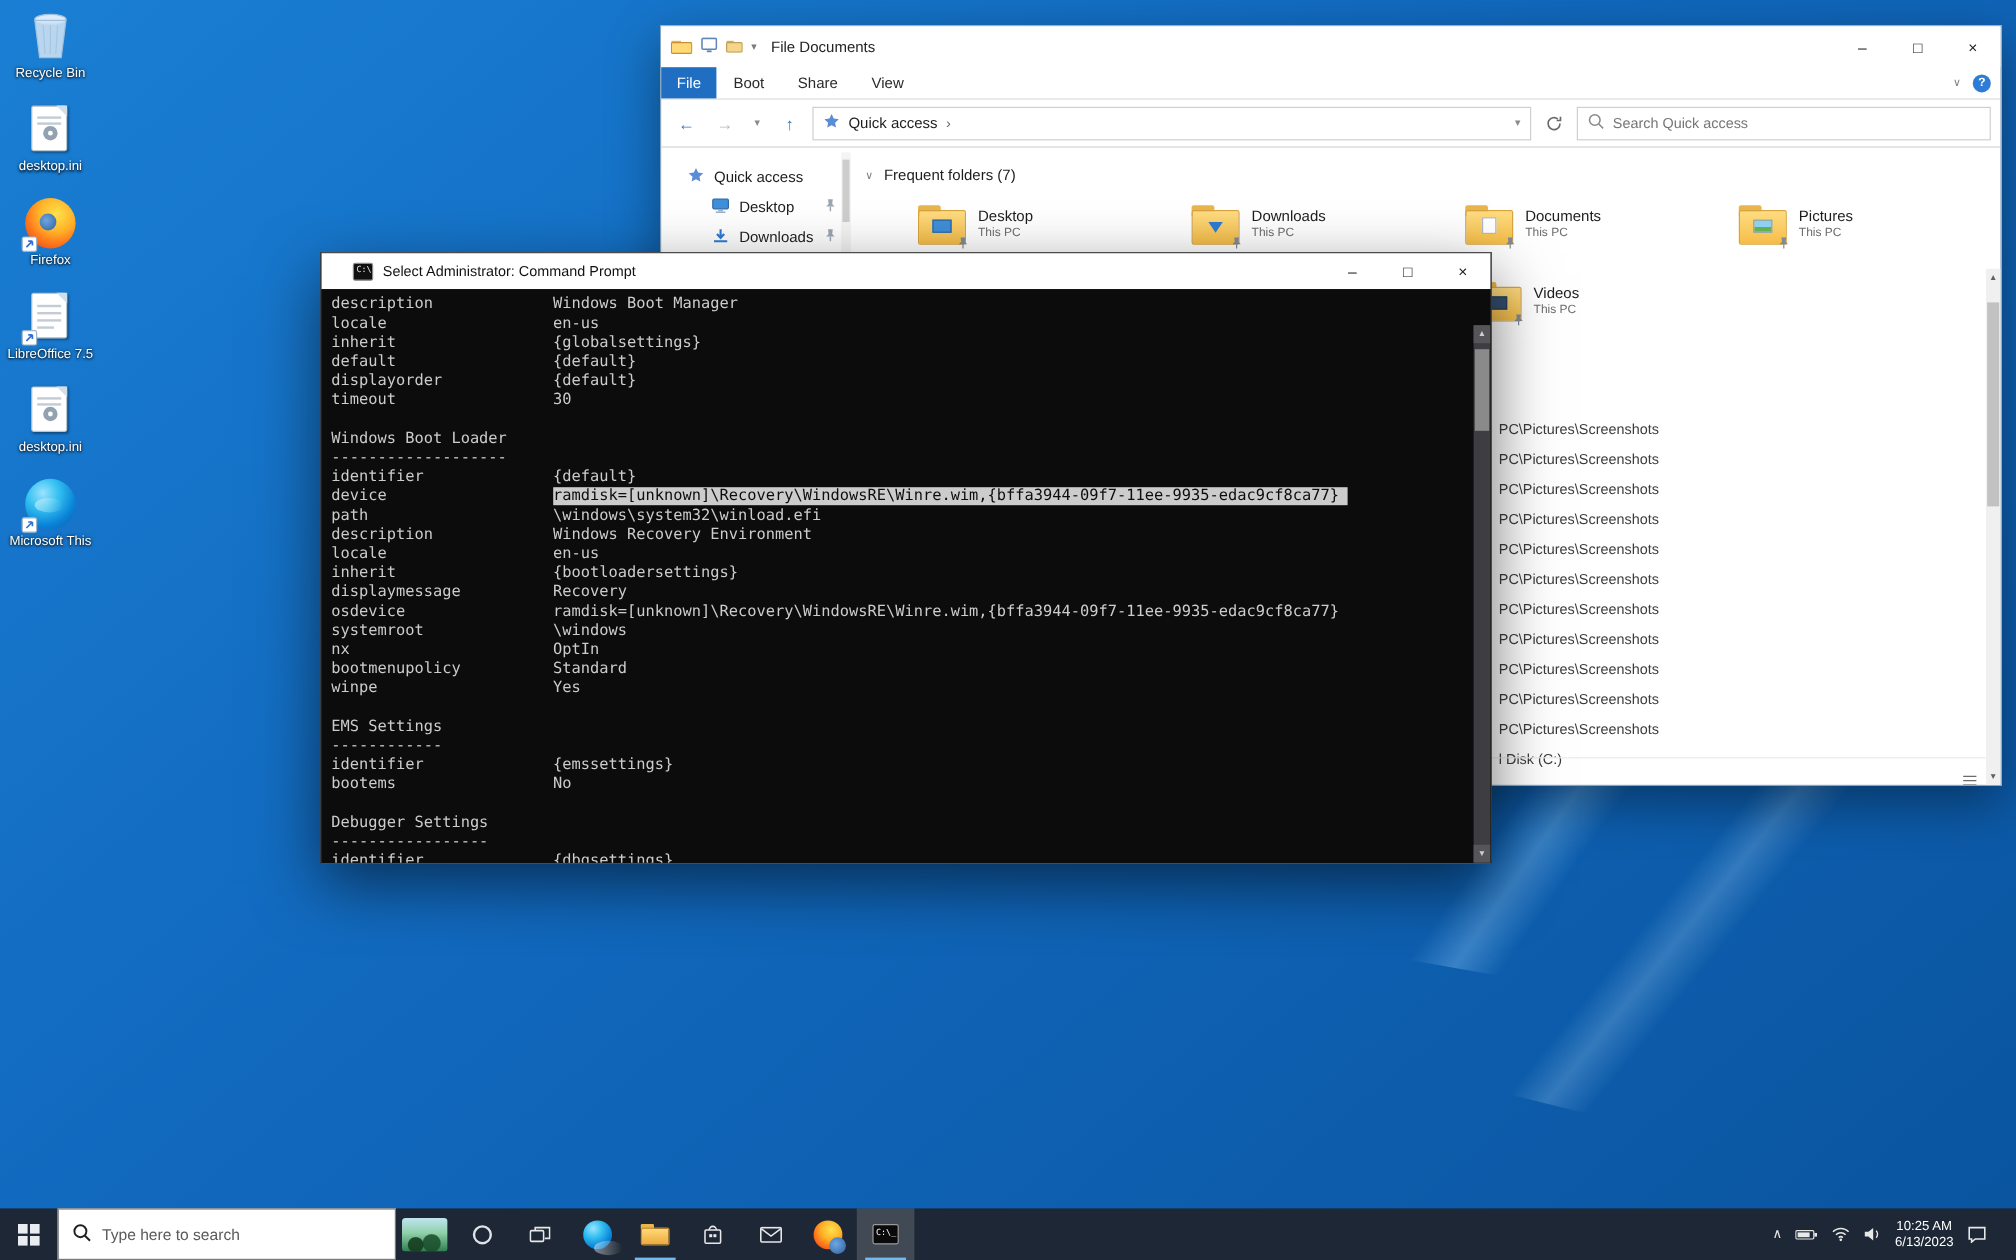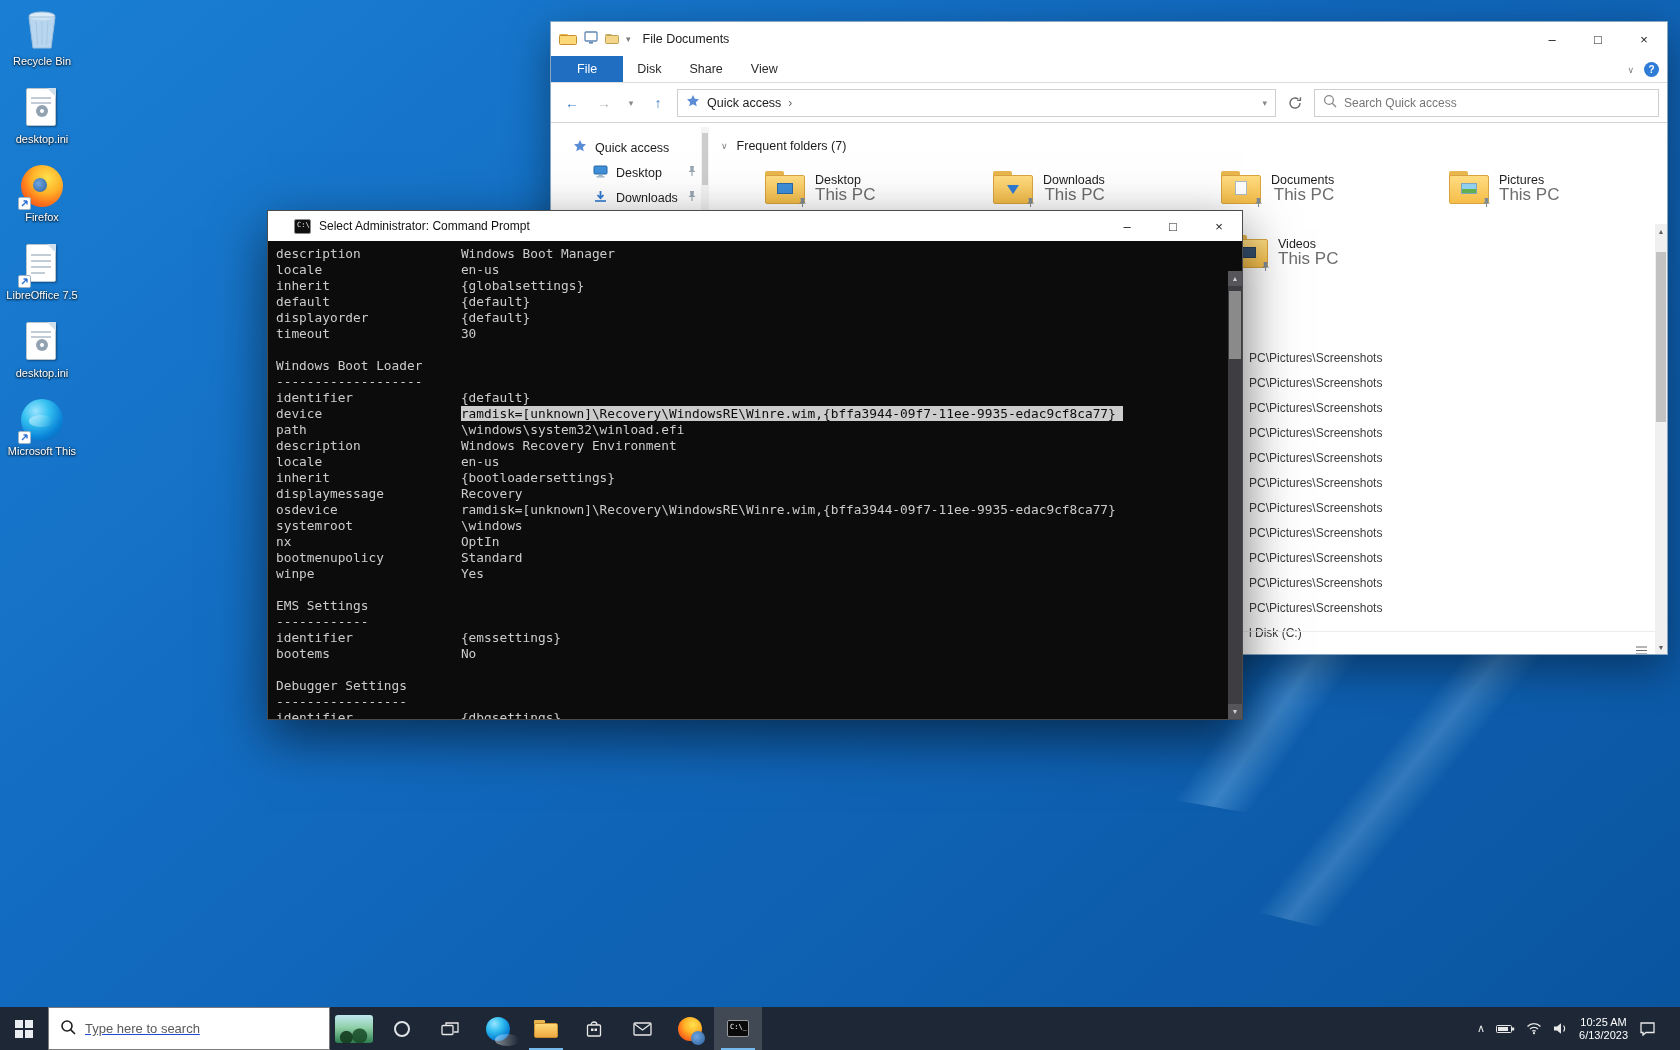--- a/index.html
+++ b/index.html
@@ -44,21 +44,21 @@
 
   
   .explorer { left:550px; top:21px; width:1118px; height:634px; z-index:10;
     border:1px solid #87a6c2; box-shadow:0 14px 40px rgba(0,0,0,.40); }
   .fe-titlebar { height:34px; display:flex; align-items:center; background:#fff; position:relative; padding-left:8px; }
   .fe-qat { display:flex; align-items:center; gap:7px; }
   .fe-title { margin-left:12px; font-size:12.5px; color:#222; }
   .fe-controls { position:absolute; right:0; top:0; height:34px; display:flex; }
   .fe-menurow { height:27px; display:flex; align-items:stretch; border-bottom:1px solid #dcdcdc; position:relative; }
   .fe-tab { display:flex; align-items:center; padding:0 14px; font-size:12.5px; color:#2b2b2b; cursor:default; }
-  .fe-tab.file { background:#1f6ec2; color:#fff; padding:0 26px; }
+  .fe-tab.file { background:#1f6ec2; color:#fff; padding:0 13px; }
   .fe-menu-right { position:absolute; right:8px; top:0; height:27px; display:flex; align-items:center; gap:10px; }
   .help-circle { width:15px; height:15px; border-radius:50%; background:#2f7cd6; color:#fff; font-size:10px; font-weight:bold;
     display:flex; align-items:center; justify-content:center; }
   .chev { color:#7c7c7c; font-size:9px; }
   .fe-addrrow { height:40px; display:flex; align-items:center; gap:6px; padding:0 8px; border-bottom:1px solid #d4d4d4; }
   .navbtn { width:26px; height:26px; display:flex; align-items:center; justify-content:center; font-size:14px; cursor:default; }
   .navbtn.en { color:#3c7cc4; }
   .navbtn.dis { color:#b9b9b9; }
   .navbtn.small { width:16px; font-size:9px; color:#8a8a8a; }
   .addressbox { flex:1; height:28px; border:1px solid #cfcfcf; display:flex; align-items:center; padding:0 8px; gap:7px; background:#fff; }
@@ -88,21 +88,21 @@
   .fold .front { position:absolute; left:0; top:4px; width:40px; height:29px; border-radius:2px;
     background:linear-gradient(180deg,#ffdc82,#f5bd48); border:1px solid #d9a43e; }
   .badge { position:absolute; left:12px; top:12px; }
   .b-desktop { width:16px; height:11px; background:#3f8fd9; border:1px solid #2b6aa8; }
   .b-downloads { width:0; height:0; border:6px solid transparent; border-top:9px solid #2f7bd3; top:14px; left:14px; }
   .b-documents { width:12px; height:14px; background:#fff; border:1px solid #aebac4; top:10px; left:14px; }
   .b-pictures { width:16px; height:11px; top:12px; background:linear-gradient(180deg,#8fd0f0 55%,#63b04e 55%); border:1px solid #7fa6bd; }
   .b-videos { width:16px; height:11px; top:12px; background:#35506e; border:1px solid #27405a; }
   .tile-pin { position:absolute; left:33px; top:26px; }
   .t-name { font-size:12.5px; color:#1d1d1d; line-height:15px; }
-  .t-loc { font-size:17px; color:#6d6d6d; line-height:14px;text-align:right; }
+  .t-loc { font-size:10px; color:#6d6d6d; line-height:14px; }
   .recent-list { position:absolute; left:538px; top:223px; }
   .recent-row { height:25px; line-height:25px; font-size:12px; color:#3c3c3c; white-space:nowrap; cursor:default; }
   .disk-row { position:absolute; left:538px; top:498px; height:25px; line-height:25px; font-size:12px; color:#3c3c3c; cursor:default; }
   .viewtoggles { position:absolute; left:922px; top:519px; display:flex; gap:5px; }
   .vt { width:17px; height:17px; border:1px solid transparent; display:flex; align-items:center; justify-content:center; }
   .fe-statusline { position:absolute; left:0; right:0; bottom:22px; border-top:1px solid #ececec; }
   .fe-scroll { position:absolute; right:0; top:101px; bottom:0; width:12px; background:#f0f0f0; }
   .fe-scroll .arr { position:absolute; left:0; width:12px; height:14px; display:flex; align-items:center; justify-content:center;
     font-size:7px; color:#606060; }
   .fe-scroll .arr.up { top:0; } .fe-scroll .arr.down { bottom:0; }
@@ -129,21 +129,21 @@
 
   
   .taskbar { position:absolute; left:0; right:0; bottom:0; height:43px; background:#1d2735; z-index:50;
     display:flex; align-items:stretch; }
   .tb-btn { width:48px; display:flex; align-items:center; justify-content:center; position:relative; cursor:default; }
   .tb-btn.open::after { content:""; position:absolute; left:7px; right:7px; bottom:0; height:2px; background:#76b9ed; }
   .tb-btn.active { background:rgba(255,255,255,.16); }
   .winlogo { display:grid; grid-template-columns:8px 8px; grid-template-rows:8px 8px; gap:2px; }
   .winlogo span { background:#e9edf1; }
   .tb-search { width:282px; background:#fff; border:1px solid #7a7a7a; display:flex; align-items:center; gap:9px; padding:0 11px; }
-  .tb-search input { flex:1; border:none; outline:none; font-size:13px; color:#1d4ed8; font-family:inherit;text-decoration:underline; }
+  .tb-search input { flex:1; border:none; outline:none; font-size:13px; color:#c2410c; font-family:inherit; }
   .tb-search input::placeholder { color:#5a5a5a; }
   .tb-widget { width:38px; height:28px; border-radius:3px; align-self:center;
     background:
       radial-gradient(circle at 30% 80%, rgba(20,60,30,.9) 0 6px, transparent 7px),
       radial-gradient(circle at 65% 75%, rgba(25,75,40,.85) 0 7px, transparent 8px),
       linear-gradient(180deg,#bfe6f0 0%,#8fd0a8 45%,#2e7d4f 100%); }
   .cortana-ring { width:16px; height:16px; border-radius:50%; border:2px solid #dfe3e8; }
   .fe-mini { position:relative; width:24px; height:18px; }
   .fe-mini .bk { position:absolute; left:0; top:0; width:11px; height:5px; background:#e8b64c; border-radius:1px; }
   .fe-mini .fr { position:absolute; left:0; top:3px; width:24px; height:15px; border-radius:2px;
@@ -263,21 +263,21 @@
       <span class="fe-title">File Documents</span>
       <div class="fe-controls">
         <div class="winbtn">–</div>
         <div class="winbtn">□</div>
         <div class="winbtn">×</div>
       </div>
     </div>
 
     <div class="fe-menurow">
       <div class="fe-tab file">File</div>
-      <div class="fe-tab">Disk</div>
+      <div class="fe-tab">Boot</div>
       <div class="fe-tab">Share</div>
       <div class="fe-tab">View</div>
       <div class="fe-menu-right">
         <span class="chev">∨</span>
         <span class="help-circle">?</span>
       </div>
     </div>
 
     <div class="fe-addrrow">
       <div class="navbtn en">←</div>

